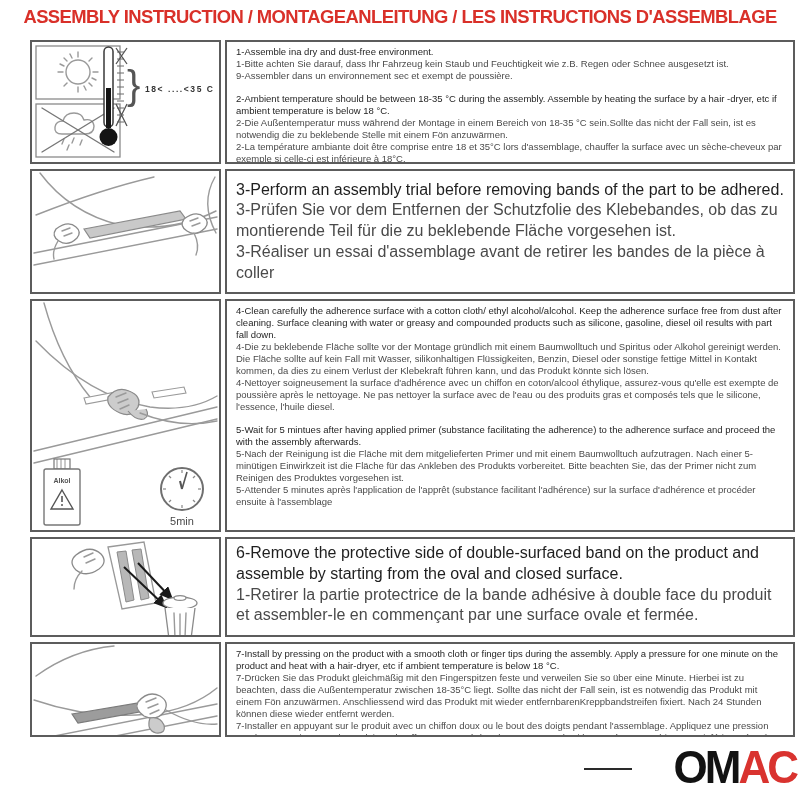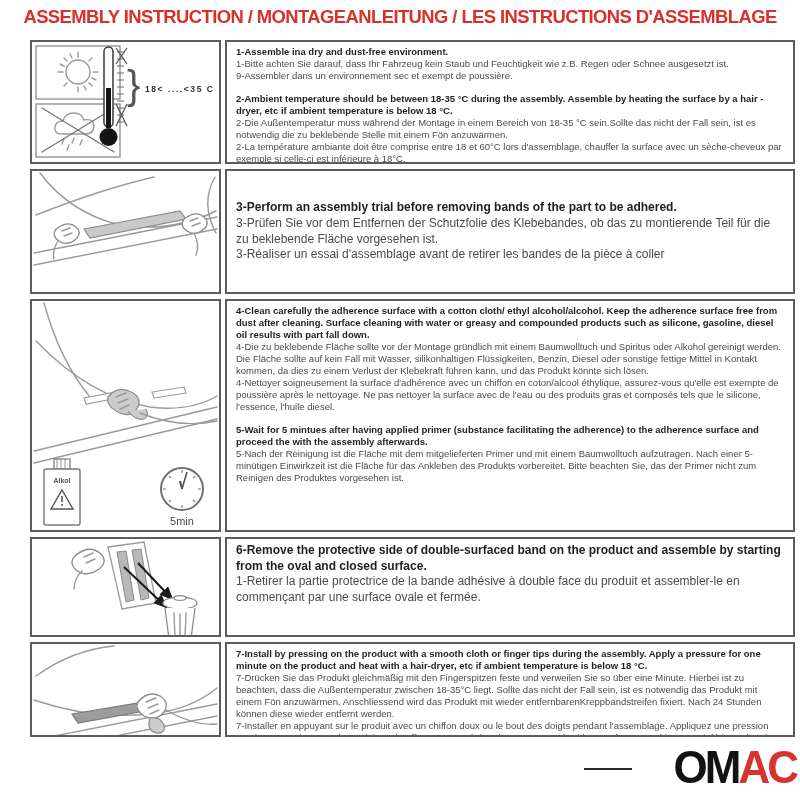--- a/index.html
+++ b/index.html
@@ -17,24 +17,24 @@
   .icon-box{
     width:191px;flex-shrink:0;border:2px solid #5c5c5c;background:#fff;
     box-sizing:border-box;margin-right:4px;overflow:hidden;
   }
   .text-box{
     flex:1;border:2px solid #5c5c5c;background:#fff;box-sizing:border-box;
     padding:4px 9px;overflow:hidden;
   }
   .h1r{height:124px}.h2r{height:125px}.h3r{height:233px}.h4r{height:100px}.h5r{height:95px}
   .sm{font-size:9.5px;line-height:1.26;}
-  .lg{font-size:12px;line-height:1.3;}
+  .lg{font-size:16px;line-height:1.3;}
   .vcenter{display:flex;flex-direction:column;justify-content:center;}
   p{margin:0;}
-  .en{font-weight:bold;color:#1f1f1f;}
+  .en{font-weight:normal;color:#1f1f1f;}
   .de,.fr{color:#4a4a4a;}
   .item-gap{height:11px;}
   .logo{
     position:absolute;right:4px;top:744px;background:#fff;padding-left:10px;
     font-size:44px;font-weight:bold;letter-spacing:-3px;line-height:1;
     transform:scaleY(1.05);transform-origin:top;
   }
   .logo .om{color:#121212;}
   .logo .ac{color:#d9332f;}
   .logo-line{position:absolute;right:168px;top:768px;width:48px;height:2px;background:#2a2a2a;}
@@ -106,21 +106,21 @@
         </g>
       </svg>
     </div>
     <div class="text-box sm h1r">
       <p class="en">1-Assemble ina dry and dust-free environment.</p>
       <p class="de">1-Bitte achten Sie darauf, dass Ihr Fahrzeug kein Staub und Feuchtigkeit wie z.B. Regen oder Schnee ausgesetzt ist.</p>
       <p class="fr">9-Assembler dans un environnement sec et exempt de poussière.</p>
       <div class="item-gap"></div>
       <p class="en">2-Ambient temperature should be between 18-35 °C  during the assembly. Assemble by heating the surface by a hair -dryer, etc if ambient temperature is below 18 °C.</p>
       <p class="de">2-Die Außentemperatur muss während der Montage in einem Bereich von 18-35 °C  sein.Sollte das nicht der Fall sein, ist es notwendig die zu beklebende Stelle mit einem Fön anzuwärmen.</p>
-      <p class="fr">2-La température ambiante doit être comprise entre 18 et 60°C lors d'assemblage, chauffer la surface avec un sèche-cheveux par exemple si celle-ci est inférieure à 18°C.</p>
+      <p class="fr">2-La température ambiante doit être comprise entre 18 et 35°C lors d'assemblage, chauffer la surface avec un sèche-cheveux par exemple si celle-ci est inférieure à 18°C.</p>
     </div>
   </div>
 
   <div class="row">
     <div class="icon-box h2r">
       <svg width="187" height="121" viewBox="0 0 187 121">
         <path class="ln" d="M8,2 Q38,42 88,54 Q140,62 184,40"></path>
         <path class="ln" d="M4,44 Q70,18 122,6"></path>
         <path class="ln" d="M183,6 Q168,32 184,62"></path>
         <line x1="2" y1="82" x2="185" y2="46" class="ln"></line>
@@ -189,20 +189,21 @@
         </g>
       </svg>
     </div>
     <div class="text-box sm h3r">
       <p class="en">4-Clean carefully the adherence surface with a cotton cloth/ ethyl alcohol/alcohol. Keep the adherence surface free from dust after cleaning. Surface cleaning with water or greasy and compounded products such as silicone, gasoline, diesel oil results with part fall down.</p>
       <p class="de">4-Die zu beklebende Fläche sollte vor der Montage gründlich mit einem Baumwolltuch und Spiritus oder Alkohol gereinigt werden. Die Fläche sollte auf kein Fall mit Wasser, silikonhaltigen Flüssigkeiten, Benzin, Diesel oder sonstige fettige Mittel in Kontakt kommen, da dies zu einem Verlust der Klebekraft führen kann, und das Produkt könnte sich lösen.</p>
       <p class="fr">4-Nettoyer soigneusement la surface d'adhérence avec un chiffon en coton/alcool éthylique, assurez-vous qu'elle est exempte de poussière après le nettoyage. Ne pas nettoyer la surface avec de l'eau ou des produits gras et composés tels que le silicone, l'essence, l'huile diesel.</p>
       <div class="item-gap"></div>
       <p class="en">5-Wait for 5 mintues after having applied primer (substance facilitating the adherence) to the adherence surface and proceed the with the assembly afterwards.</p>
       <p class="de">5-Nach der Reinigung ist die Fläche mit dem mitgelieferten Primer und mit einem Baumwolltuch aufzutragen. Nach einer 5-minütigen Einwirkzeit ist die Fläche für das Ankleben des Produkts vorbereitet. Bitte beachten Sie, das der Primer nicht zum Reinigen des Produktes vorgesehen ist.</p>
+      <p class="fr">5-Attender 5 minutes après l'application de l'apprêt (substance facilitant l'adhérence) sur la surface d'adhérence et procéder ensuite à l'assemblage</p>
     </div>
   </div>
 
   <div class="row">
     <div class="icon-box h4r">
       <svg width="187" height="109" viewBox="0 0 187 109">
         <defs>
           <marker id="ah" markerWidth="8" markerHeight="8" refX="6" refY="3" orient="auto">
             <path d="M0,0 L7,3 L0,6 Z" fill="#1a1a1a"></path>
           </marker>

